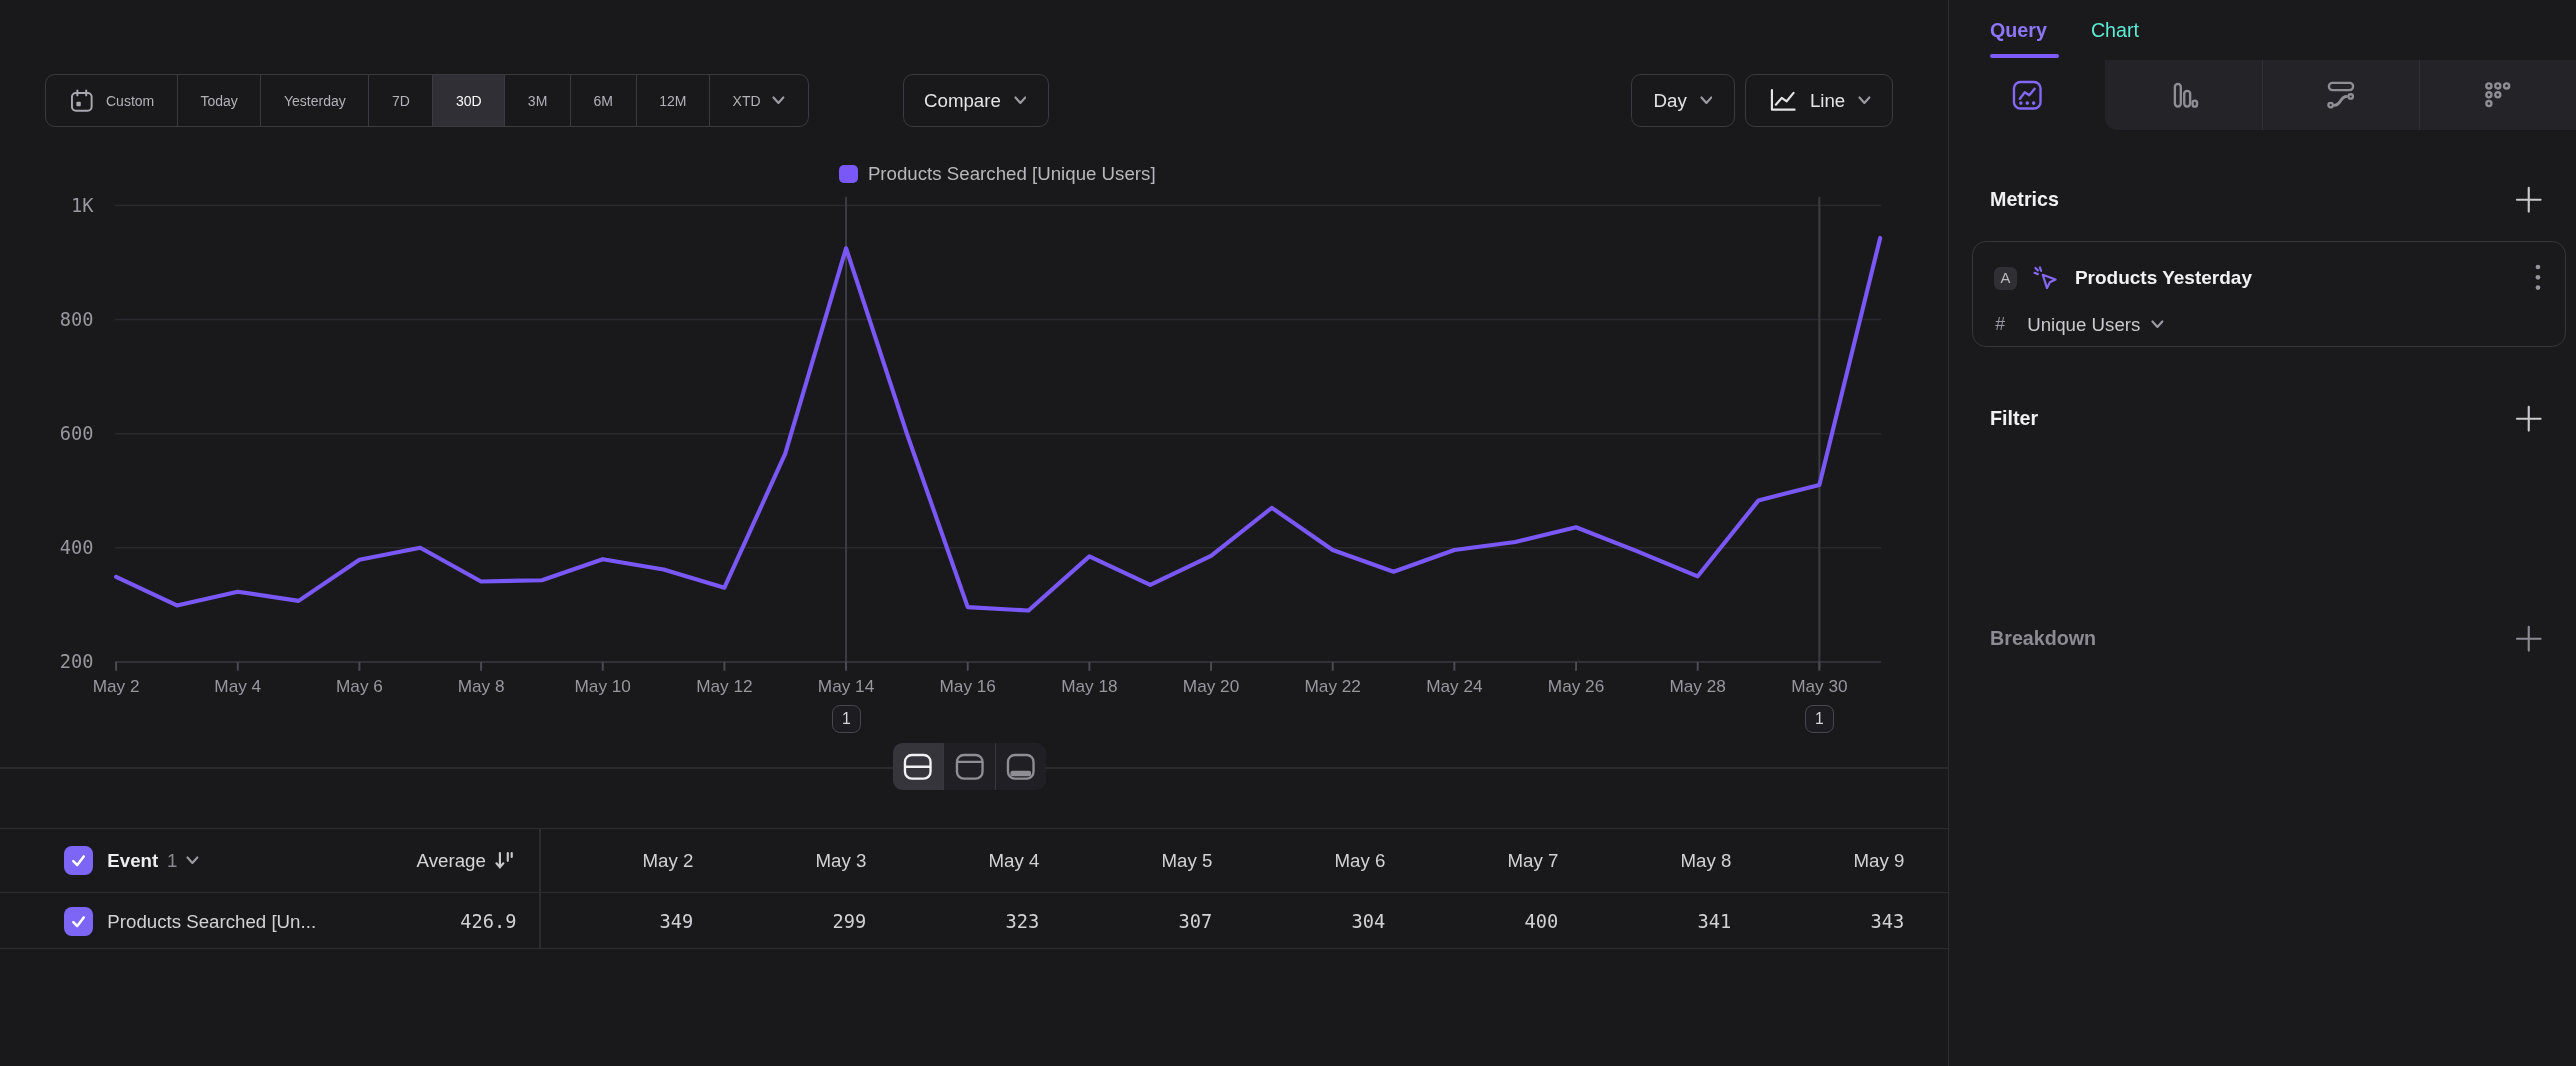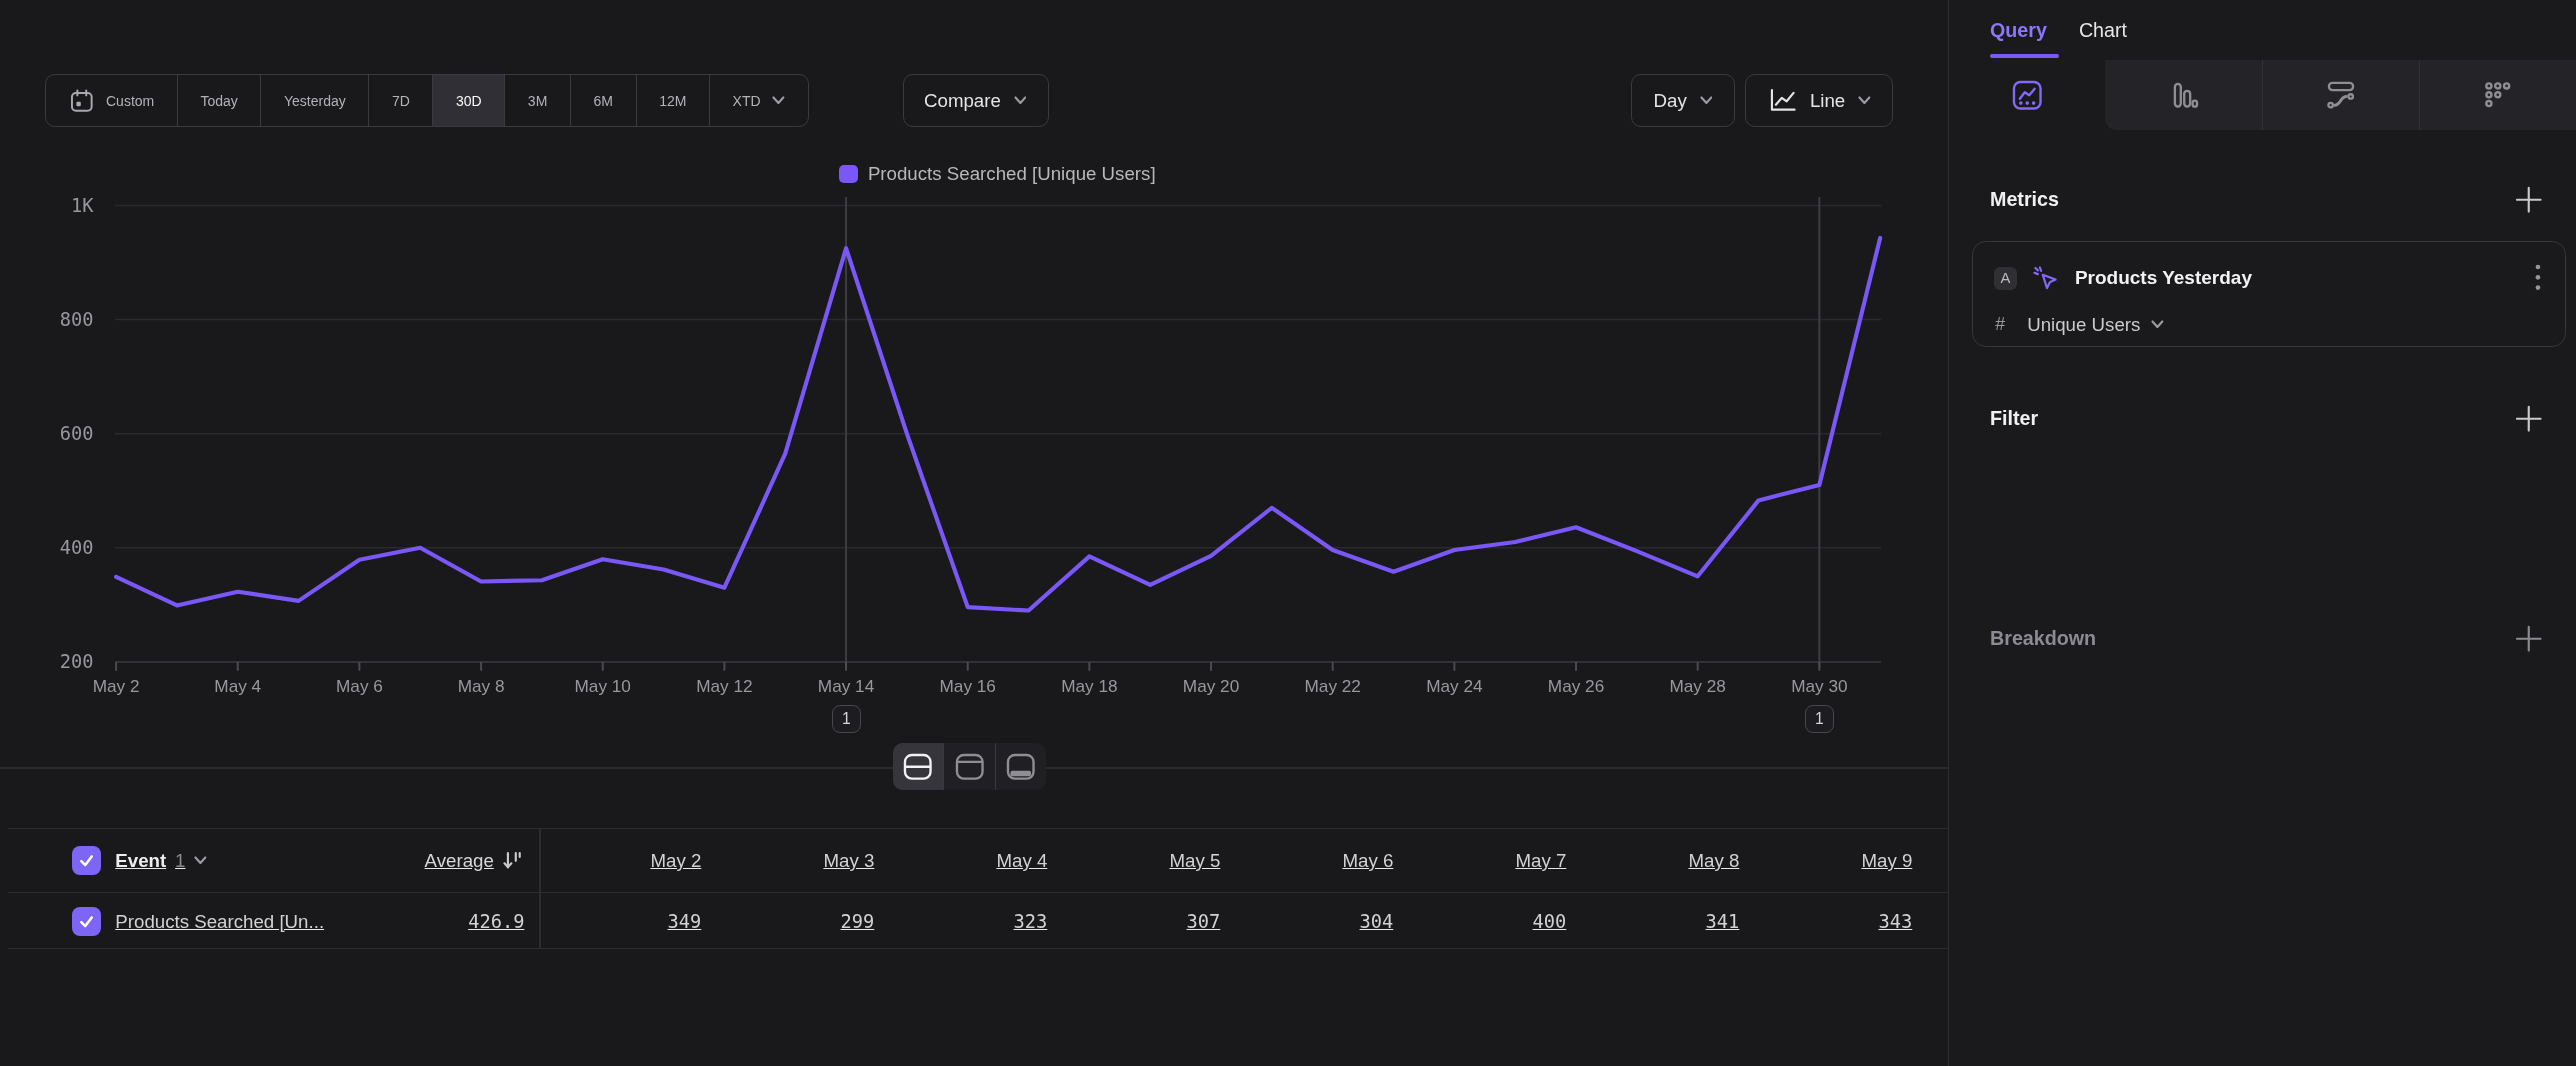--- a/index.html
+++ b/index.html
@@ -74,21 +74,21 @@
     flex:1; display:flex; align-items:center; justify-content:center;
     background:transparent; border:none; border-left:1.5px solid #38383e; cursor:pointer;
   }
   .seg-btn:first-child { border-left:none; }
   .seg-btn.active { background:#35353b; }
   .seg-icon { stroke:#8e8e94; fill:none; stroke-width:2.4; stroke-linecap:round; }
   .seg-btn.active .seg-icon { stroke:#f2f2f4; }
 
   
   .tbl-row {
-    position:absolute; left:8px; width:1948px; display:flex; align-items:center;text-decoration:underline;
+    position:absolute; left:0; width:1948px; display:flex; align-items:center;
   }
   .tbl-header { top:828px; height:65px; border-top:1.5px solid #2c2c31; border-bottom:1.5px solid #2c2c31; }
   .tbl-data   { top:895px; height:54px; border-bottom:1.5px solid #2c2c31; }
   .tbl-left { width:539px; flex:none; display:flex; align-items:center; padding-left:64px; }
   .checkbox {
     width:28.5px; height:28.5px; border-radius:7.9px; background:#7d66f6; flex:none;
     display:flex; align-items:center; justify-content:center; cursor:pointer;
   }
   .tbl-event-label { margin-left:14.8px; font-size:18.7px; font-weight:bold; color:#ededef; }
   .tbl-event-count { margin-left:8.9px; font-size:18.7px; color:#8a8a90; }
@@ -103,21 +103,21 @@
   .tbl-cell.val { color:#d2d2d6; }
 
   
   .panel {
     position:absolute; left:1948px; top:0; width:628px; height:1067px;
     background:#1a1a1d; border-left:1.5px solid #2c2c31;
   }
   .panel-tabs { position:absolute; left:0; top:0; width:100%; height:60px; display:flex; align-items:center; }
   .panel-tab { font-size:19.7px; margin-left:41px; cursor:pointer; background:none; border:none; font-family:inherit; }
   .panel-tab.active { color:#8d76f9; font-weight:bold; }
-  .panel-tab.inactive { color:#e5e5e5; margin-left:32px; }
+  .panel-tab.inactive { color:#5eead4; margin-left:44px; }
   .tab-underline { position:absolute; left:41px; top:54px; width:69px; height:4.4px; border-radius:2.5px; background:#7a5af8; }
 
   .viz-strip { position:absolute; left:0; top:60px; width:100%; height:70px; display:flex; }
   .viz-tab {
     flex:1; display:flex; align-items:center; justify-content:center;
     background:#232328; border:none; border-left:1.5px solid #303036; cursor:pointer;
   }
   .viz-tab.active { background:#1a1a1d; border-left:none; }
   .viz-tab.first-inactive { border-left:none; border-bottom-left-radius:11.8px; }
   .viz-icon { fill:none; stroke:#8e8e94; stroke-width:2.4; stroke-linecap:round; stroke-linejoin:round; }

